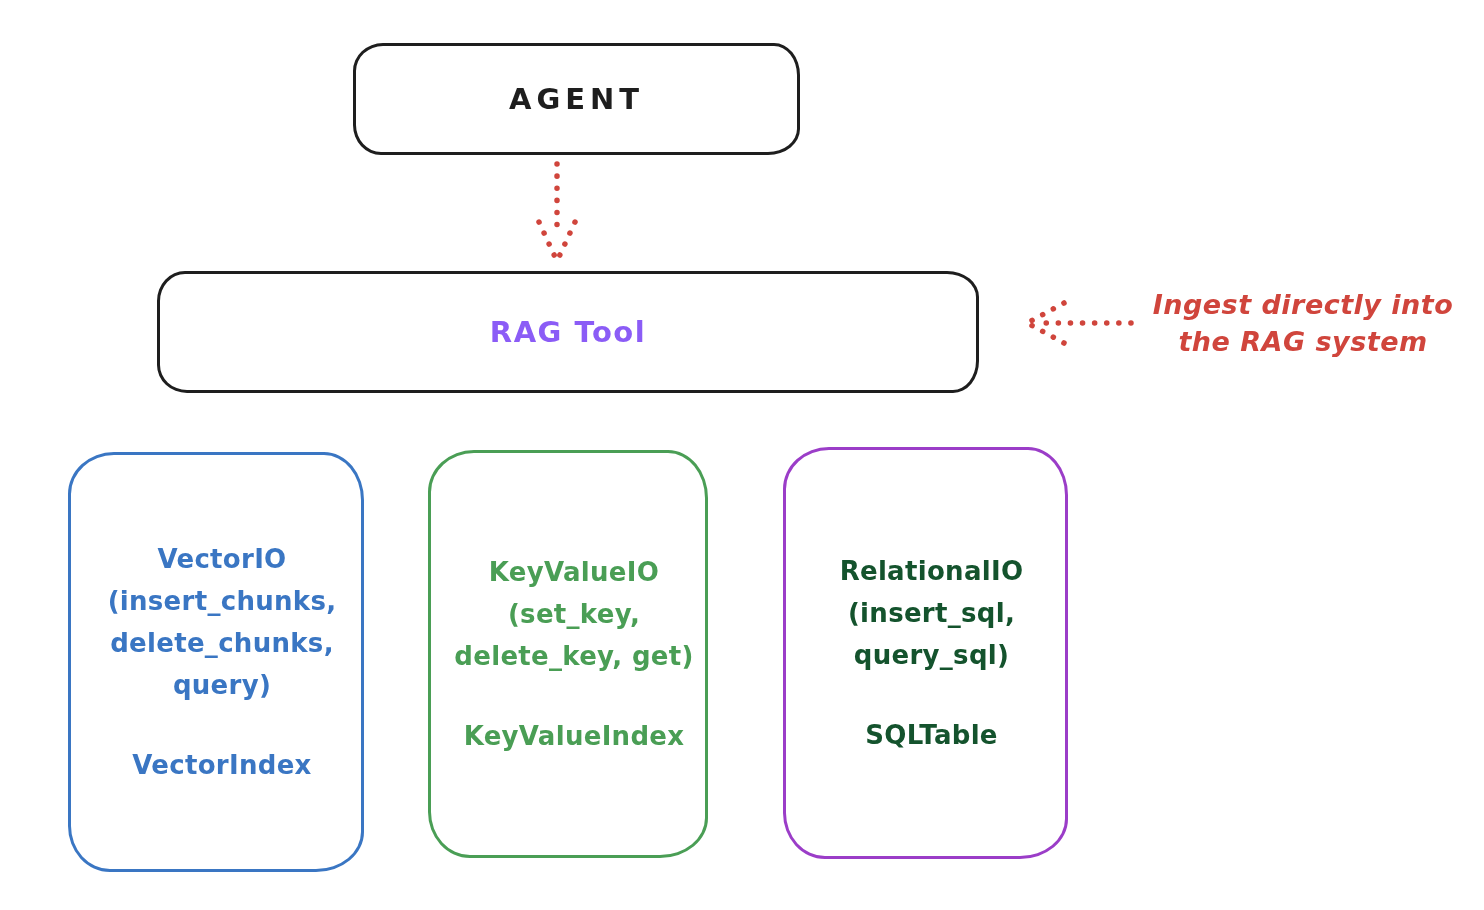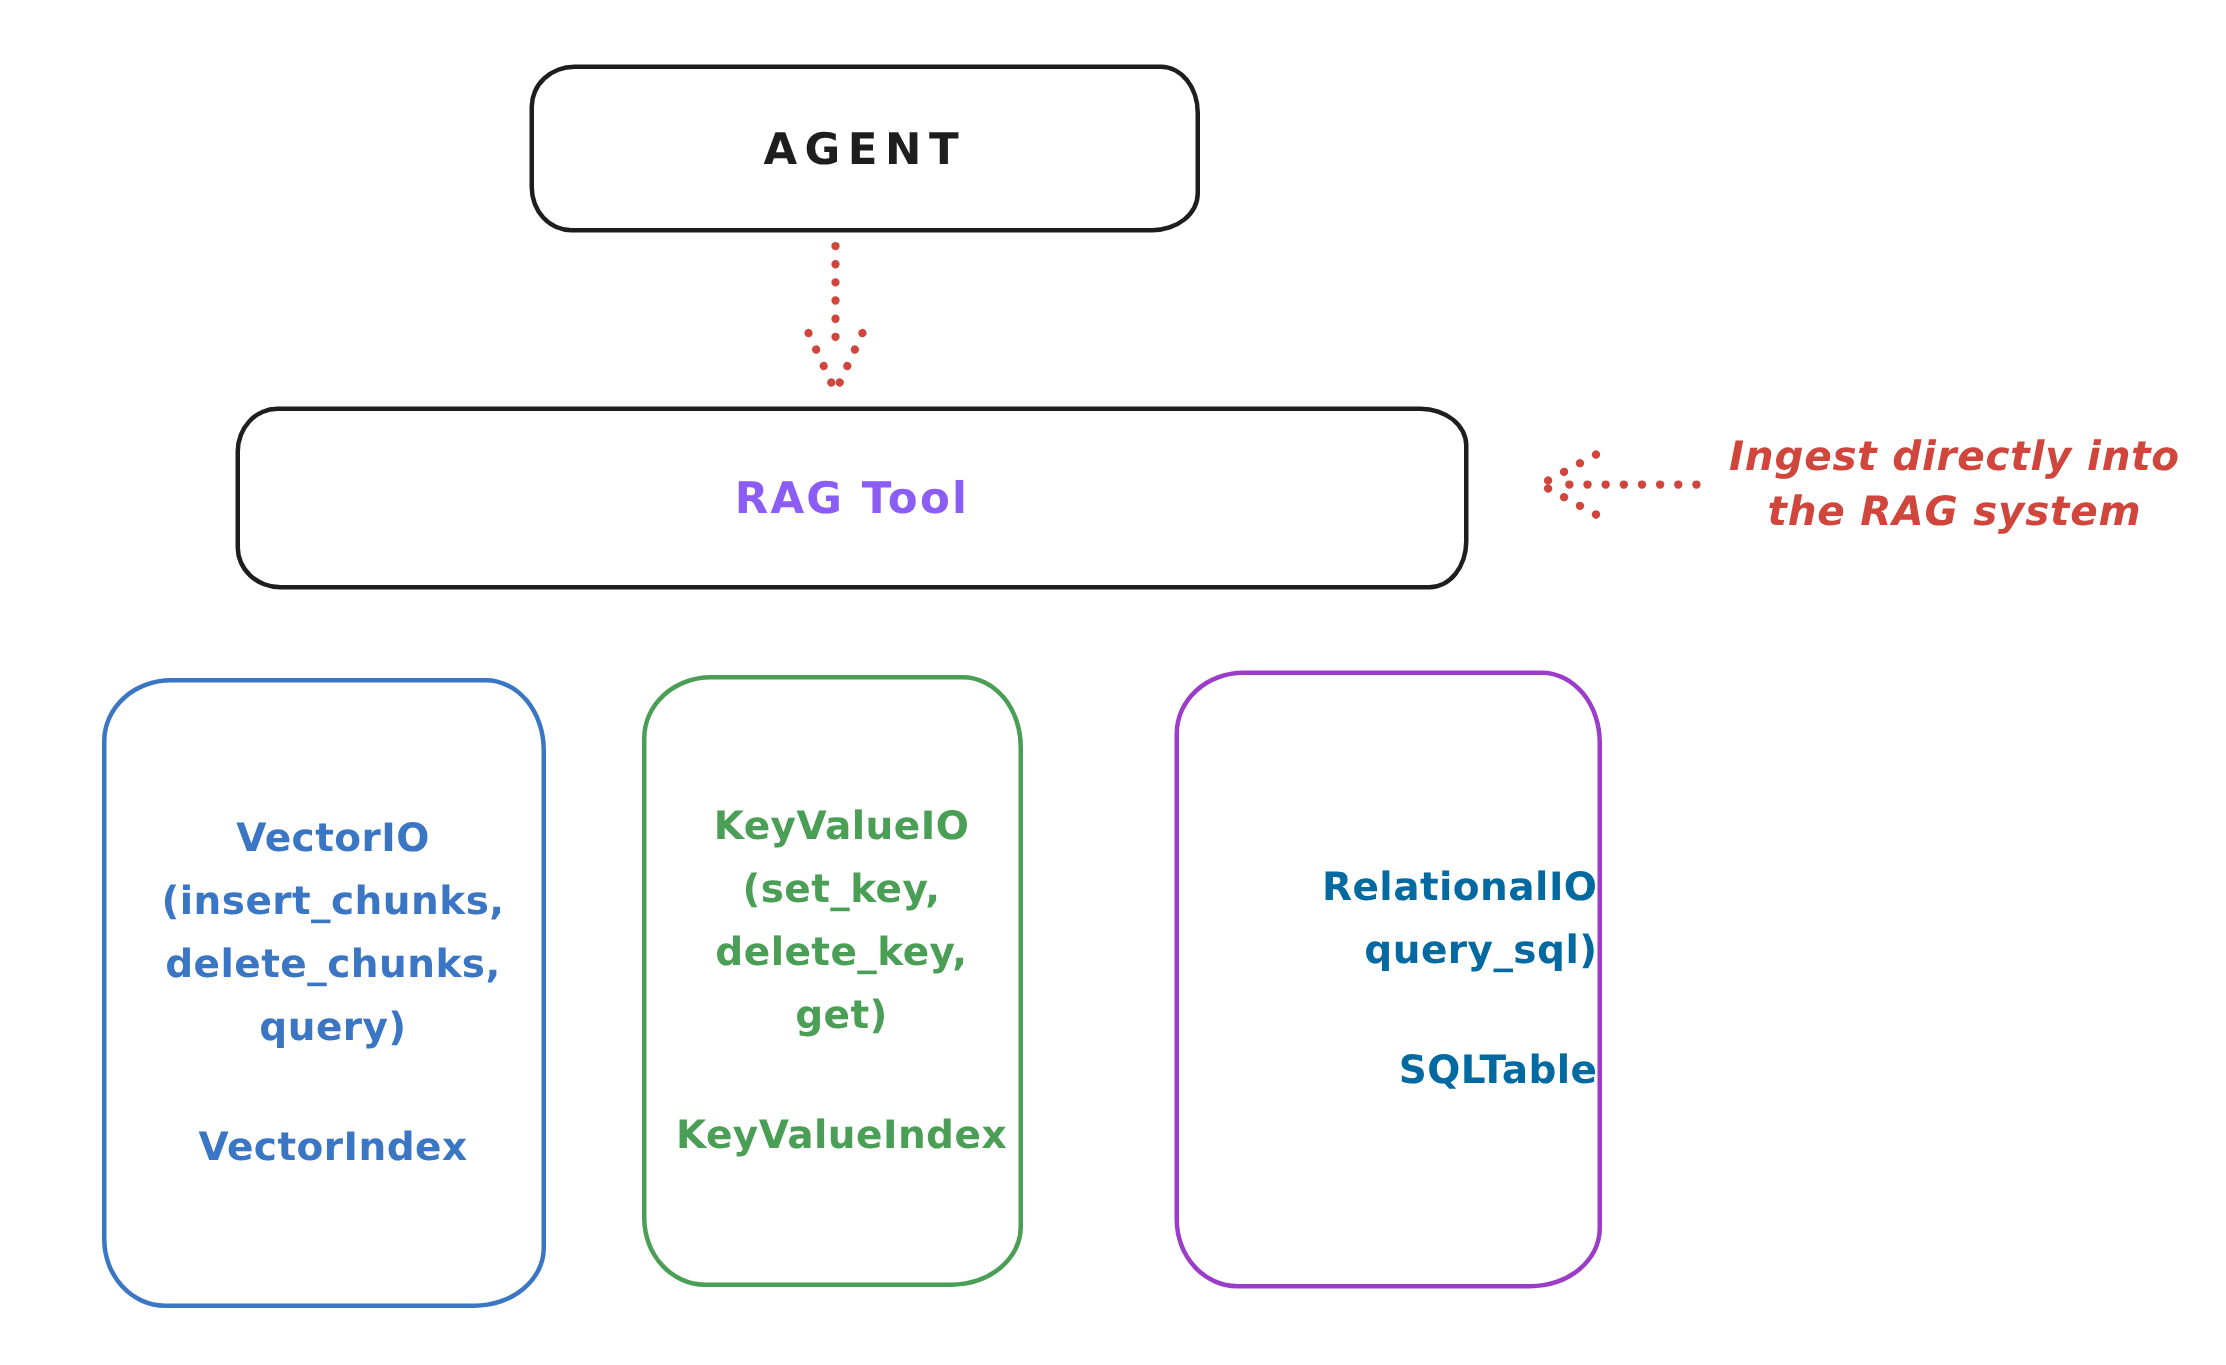--- a/index.html
+++ b/index.html
@@ -33,21 +33,21 @@
     border:3.5px solid;
     background:#ffffff;
     border-radius:46px 40px 48px 42px / 42px 48px 40px 46px;
     display:flex;flex-direction:column;align-items:center;justify-content:center;
     text-align:center;
     font-size:26px;line-height:42px;font-weight:600;letter-spacing:0.3px;
     box-sizing:border-box;
     padding-left:12px;
   }
   .col-vector{left:68px;top:452px;width:296px;height:420px;}
-  .col-keyvalue{left:428px;top:450px;width:254px;height:408px;}
+  .col-keyvalue{left:428px;top:450px;width:280px;height:408px;}
   .col-relational{left:783px;top:447px;width:285px;height:412px;}
   .col-gap{height:38px;}
   .arrow{position:absolute;}
   .annotation-text{
     position:absolute;
     left:1128px;top:286px;width:350px;
     text-align:center;
     font-size:27px;line-height:37px;font-weight:700;letter-spacing:0.5px;
   }
   .annotation-text span{display:block;}
@@ -97,20 +97,21 @@
   </div>
 
   <div class="col-node col-keyvalue" style="border-color: rgb(74, 158, 85); color: rgb(74, 158, 85);">
     <span class="line">KeyValueIO</span>
     <span class="line">(set_key,</span>
     <span class="line">delete_key, get)</span>
     <span class="col-gap"></span>
     <span class="line">KeyValueIndex</span>
   </div>
 
-  <div class="col-node col-relational" style="border-color: rgb(155, 61, 200); color: #0369a1; align-items: flex-end;">
+  <div class="col-node col-relational" style="border-color: rgb(155, 61, 200); color: #14532d;">
     <span class="line">RelationalIO</span>
+    <span class="line">(insert_sql,</span>
     <span class="line">query_sql)</span>
     <span class="col-gap"></span>
     <span class="line">SQLTable</span>
   </div>
 
 </div>
 
 </body></html>

